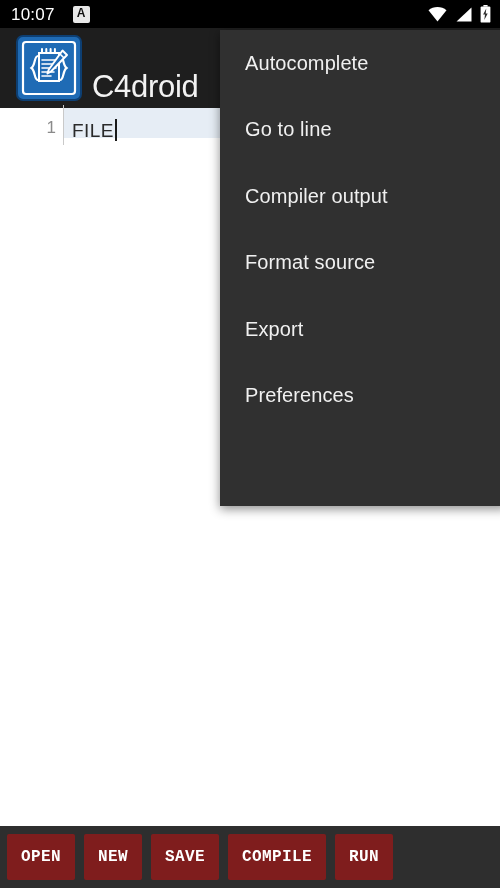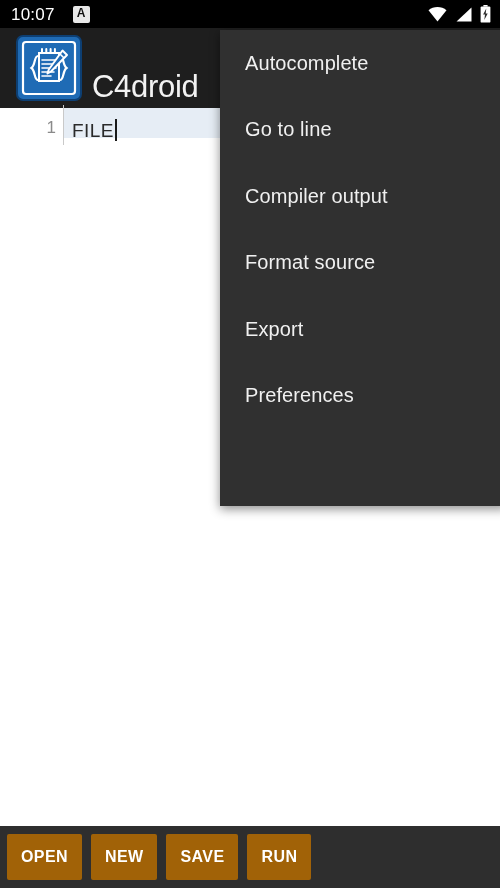--- a/index.html
+++ b/index.html
@@ -99,25 +99,25 @@
     color:#f0f0f0; font-size:20px; letter-spacing:.1px;
   }
 
   
   #bottombar {
     position:absolute; left:0; bottom:0; width:500px; height:62px;
     background:#2e2e2e;
     display:flex; align-items:center; gap:9px; padding-left:7px;
   }
   .bbtn {
-    height:46px; background:#a16207; border:none; border-radius:2px;
+    height:46px; background:#7f1d1d; border:none; border-radius:2px;
     color:#ffffff; font-size:16px; font-weight:bold;
     letter-spacing:.4px;
     padding:0 14px;
-    font-family:Liberation Sans, sans-serif;
+    font-family:Liberation Mono, monospace;
   }
 </style>
 </head>
 <body>
 
 <div id="screen">
 
   <div id="statusbar">
     <div id="status-clock">10:07</div>
 
@@ -192,16 +192,17 @@
     </div>
     <div class="menu-item">
       <span>Preferences</span>
     </div>
   </div>
 
   <div id="bottombar">
     <button class="bbtn">OPEN</button>
     <button class="bbtn">NEW</button>
     <button class="bbtn">SAVE</button>
+    <button class="bbtn">COMPILE</button>
     <button class="bbtn">RUN</button>
   </div>
 
 </div>
 
 </body></html>

